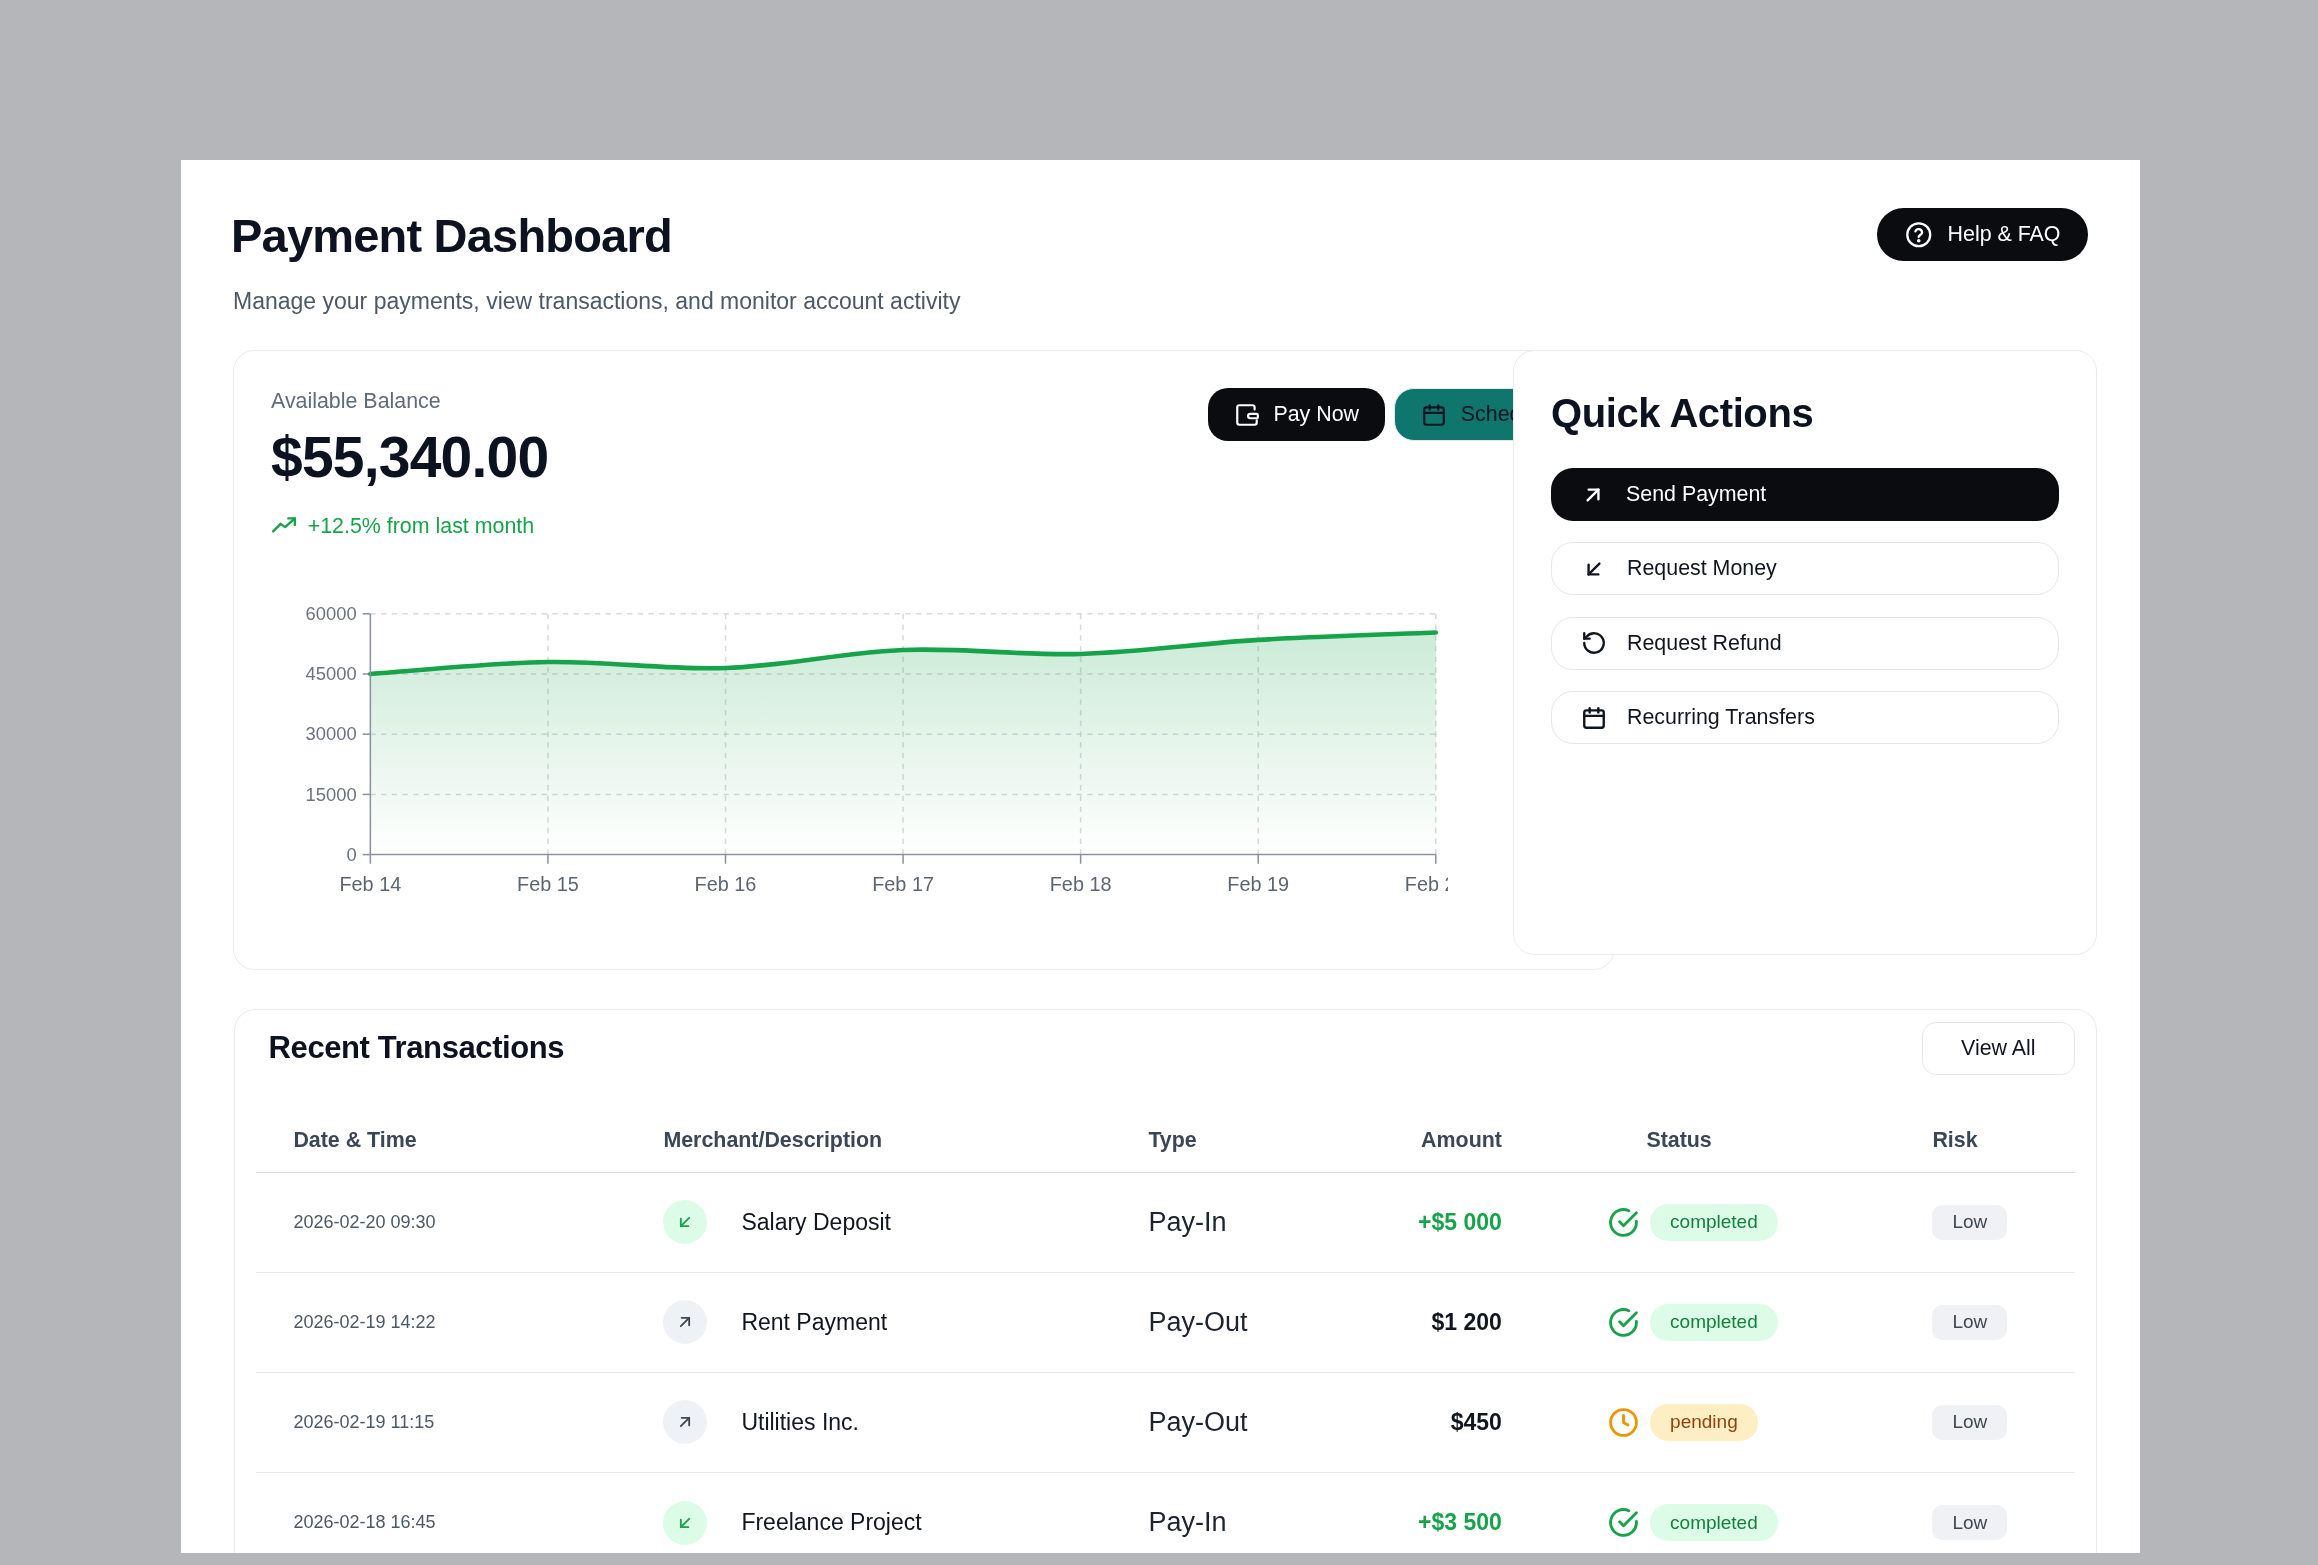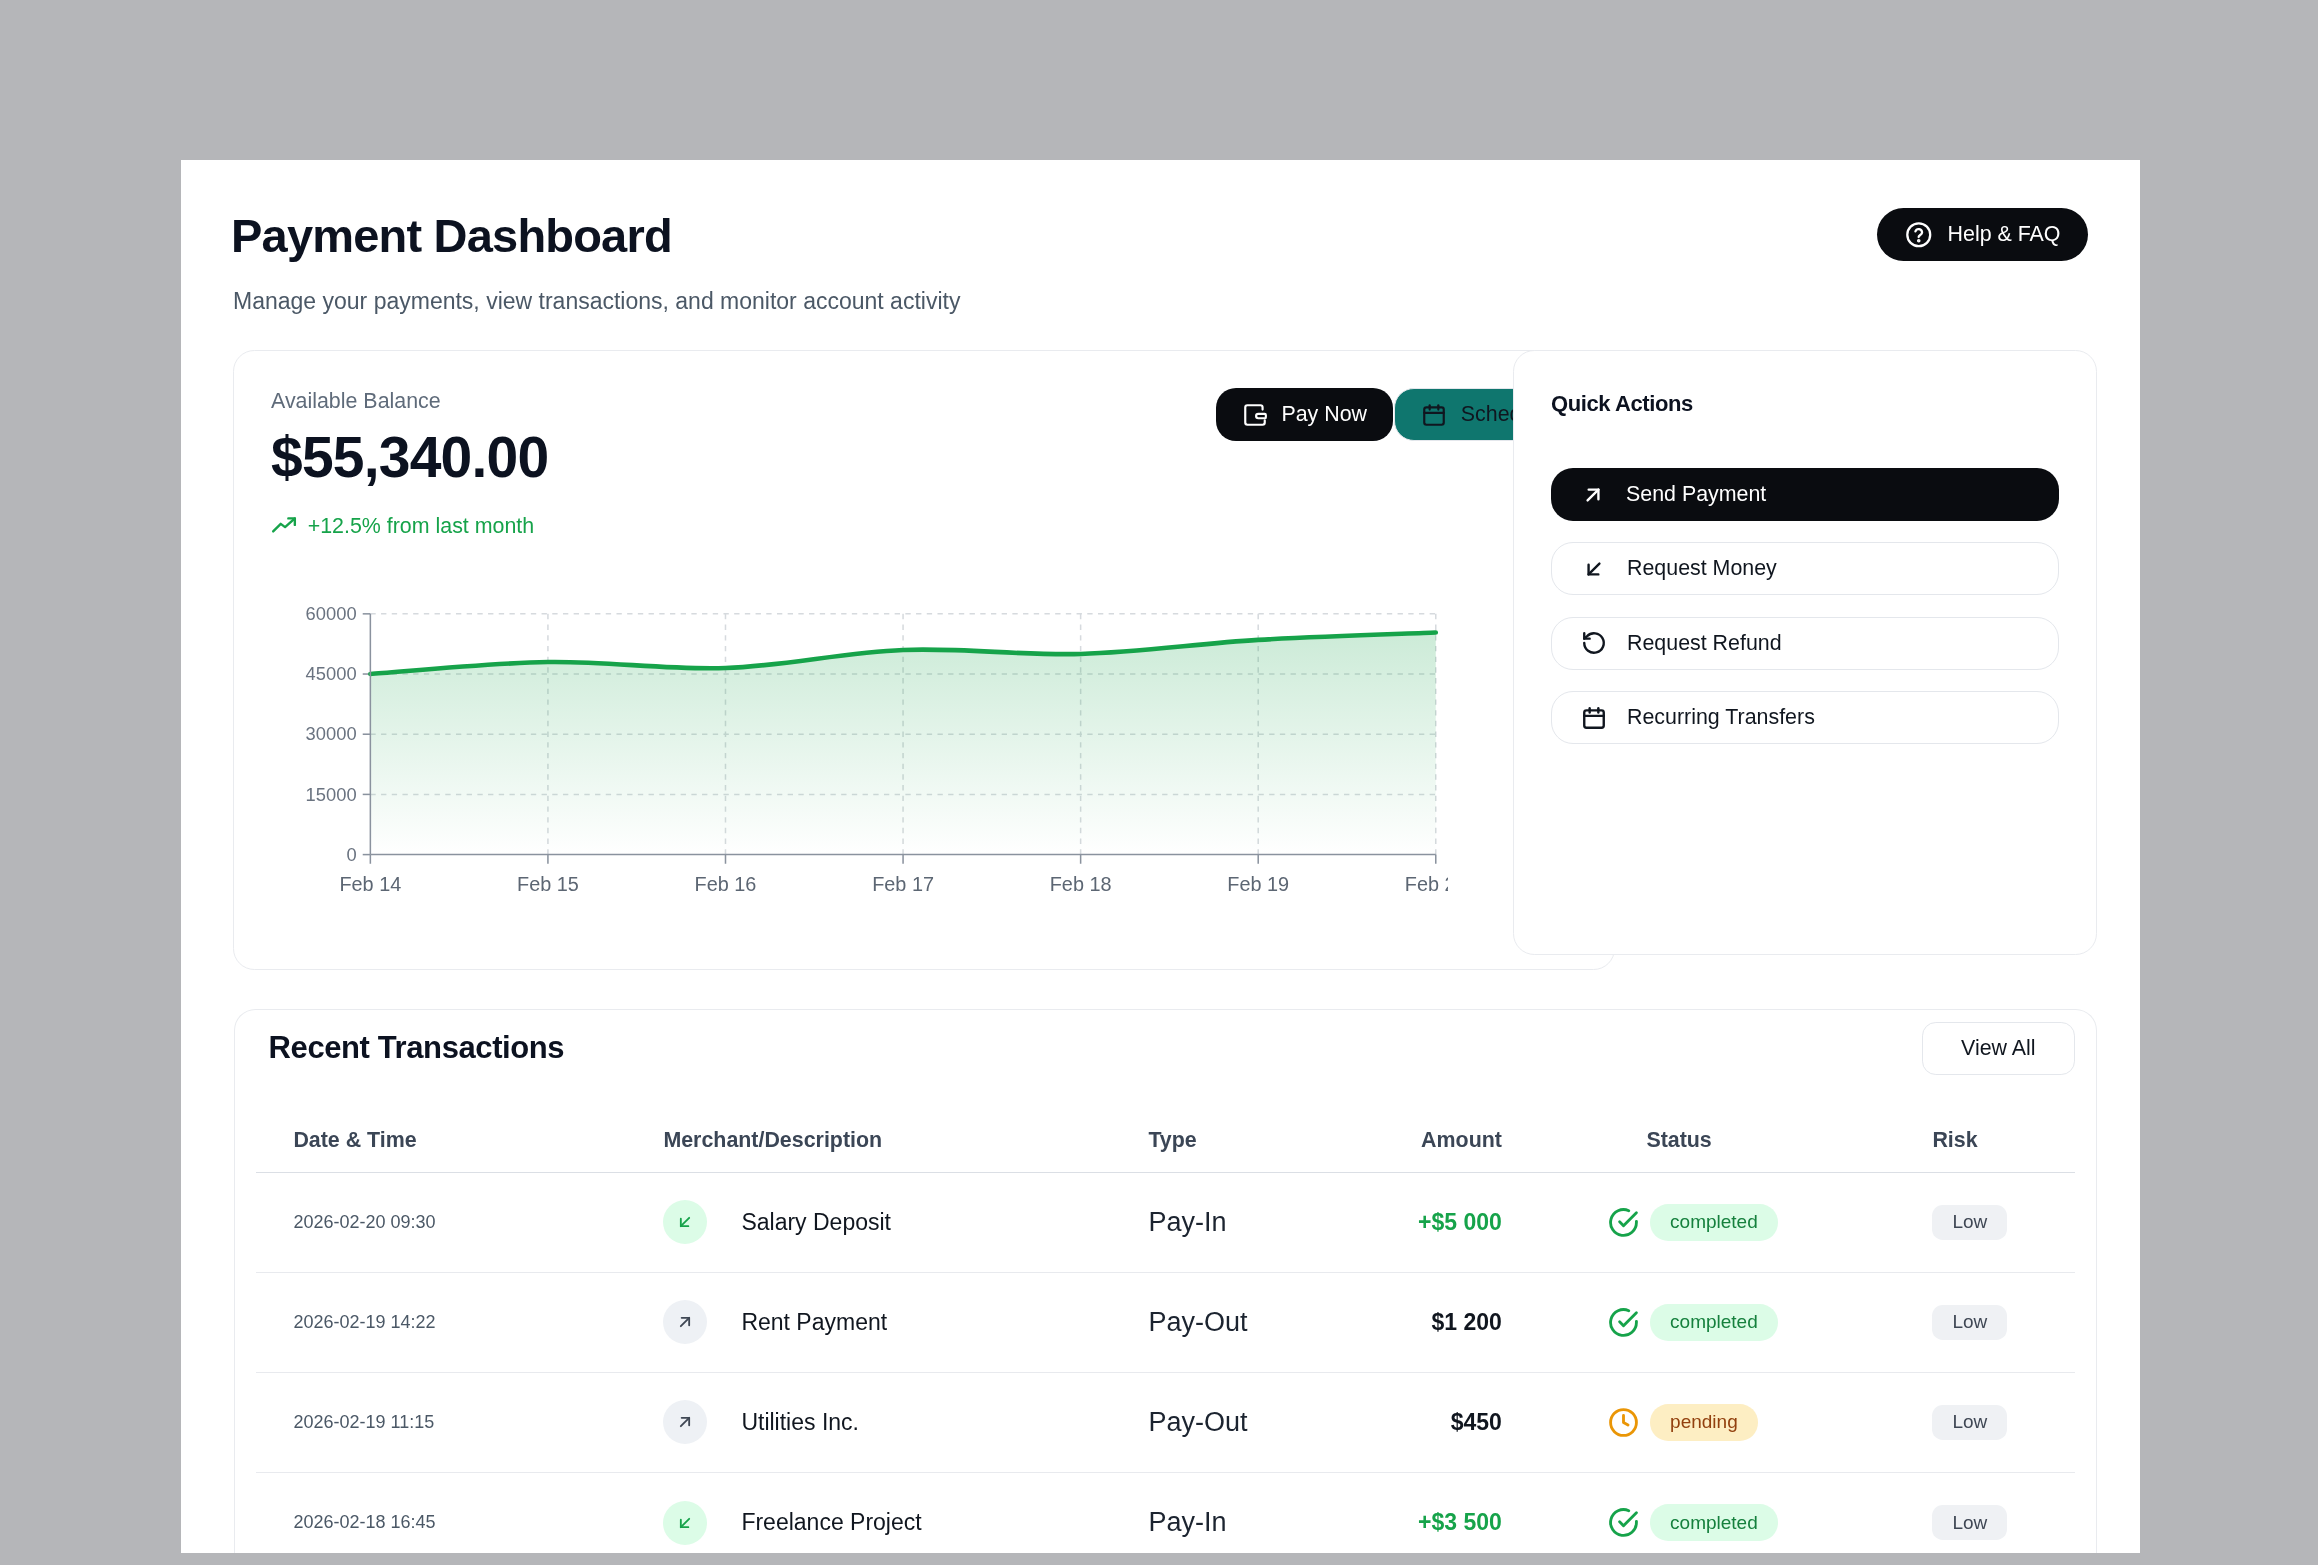--- a/index.html
+++ b/index.html
@@ -19,29 +19,29 @@
   .card { position:absolute; background:#fff; border:1.5px solid #e9ebef; border-radius:21.4px; }
   .balance-card { left:52px;  top:190px; width:1382px; height:620px; }
   .quick-card   { left:1332px; top:190px; width:584px;  height:605px; }
   .tx-card      { left:53px;  top:849px; width:1863px; height:581px; border-bottom:none; border-bottom-left-radius:0; border-bottom-right-radius:0; }
 
   
   .balance-label { position:absolute; left:37px; top:38px; font-size:21.4px; color:#5f6b7a; }
   .balance-amount { position:absolute; left:37px; top:73px; font-size:57px; font-weight:700; color:#0c1220; letter-spacing:-0.8px; }
   .balance-trend { position:absolute; left:37px; top:162px; display:flex; align-items:center; gap:10.7px; font-size:21.4px; color:#16a34a; }
   .balance-trend svg { width:26px; height:26px; }
-  .balance-buttons { position:absolute; top:37px; right:37px; display:flex; gap:1px; }
+  .balance-buttons { position:absolute; top:37px; right:37px; display:flex; gap:9px; }
   .btn { display:flex; align-items:center; gap:13.8px; height:53px; padding:0 26px; border-radius:20px; font-size:21.4px; font-weight:500; cursor:pointer; }
   .btn svg { width:26px; height:26px; }
   .btn-dark { background:#0a0c10; color:#fff; border:none; }
   .btn-light { background:#0f766e; color:#10161f; border:1.5px solid #e4e7ec; }
   .chart-wrap { position:absolute; left:37px; top:252px; width:1177px; height:306px; }
 
   
-  .quick-title { position:absolute; left:37px; top:40px; font-size:22px; font-weight:700; color:#0c1220; letter-spacing:-0.4px; }
+  .quick-title { position:absolute; left:37px; top:40px; font-size:40px; font-weight:700; color:#0c1220; letter-spacing:-0.4px; }
   .quick-list { position:absolute; left:37px; right:37px; top:117px; display:flex; flex-direction:column; gap:21.4px; }
   .qa-btn { display:flex; align-items:center; gap:20px; height:53px; padding:0 29px; border-radius:22px; font-size:21.4px; font-weight:500; cursor:pointer; background:#fff; color:#10161f; border:1.5px solid #e4e7ec; }
   .qa-btn.primary { background:#0a0c10; color:#fff; border:none; }
   .qa-btn svg { width:26px; height:26px; flex:none; }
 
   
   .tx-head { margin:11.5px 21.4px 0 21.4px; height:53px; display:flex; align-items:center; justify-content:space-between; }
   .tx-title { font-size:31px; font-weight:700; color:#0c1220; letter-spacing:-0.4px; padding-left:12.2px; }
   .viewall-btn { height:53px; padding:0 38px; background:#fff; border:1.5px solid #e4e7ec; border-radius:13.8px; font-size:21.4px; color:#10161f; cursor:pointer; }
   .tx-table { margin:34px 21.4px 0 21.4px; }

